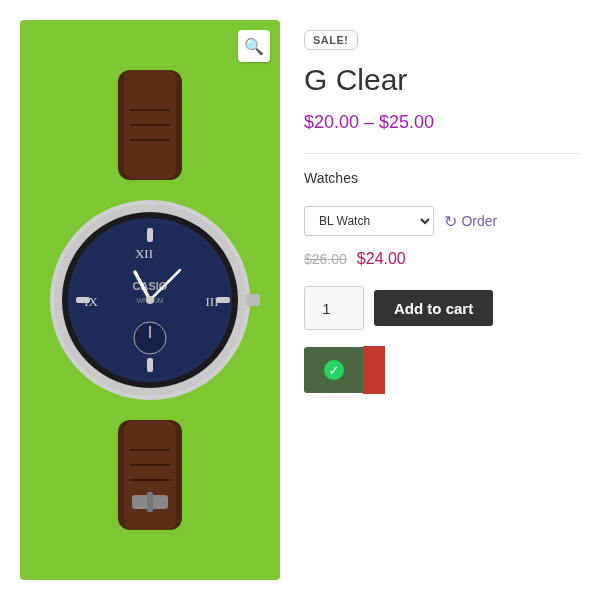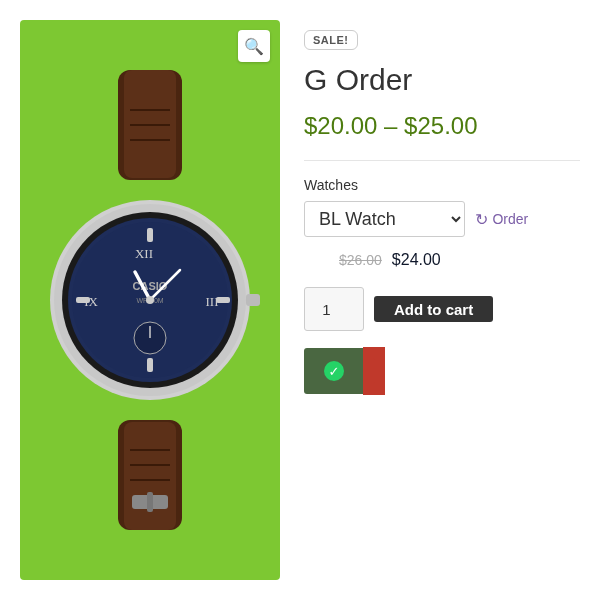--- a/index.html
+++ b/index.html
@@ -72,47 +72,47 @@
       letter-spacing: 0.5px;
     }
     .product-title {
       font-size: 30px;
       font-weight: 400;
       color: #333;
       margin-bottom: 14px;
       line-height: 1.2;
     }
     .price-range {
-      font-size: 24px;
-      color: #4d7c0f;
+      font-size: 18px;
+      color: #a21caf;
       margin-bottom: 20px;
       font-weight: 400;
     }
     .divider {
       border: none;
       border-top: 1px solid #e5e5e5;
       margin-bottom: 16px;
     }
     .variation-label {
       font-size: 14px;
       color: #333;
-      margin-bottom: 8px;
+      margin-bottom: 20px;
       font-weight: 400;
     }
     .variation-row {
       display: flex;
       align-items: center;
       gap: 10px;
       margin-bottom: 14px;
     }
     .variation-select {
       border: 1px solid #ccc;
       border-radius: 3px;
       padding: 6px 28px 6px 10px;
-      font-size: 18px;
+      font-size: 12px;
       color: #333;
       background: #fff;
       appearance: auto;
       cursor: pointer;
       min-width: 130px;
     }
     .clear-btn {
       display: flex;
       align-items: center;
       gap: 4px;
@@ -130,25 +130,24 @@
     .pricing-row {
       display: flex;
       align-items: center;
       gap: 10px;
       margin-bottom: 18px;
     }
     .price-original {
       font-size: 14px;
       color: #aaa;
       text-decoration: line-through;
-      margin-left: 35px;
     }
     .price-sale {
       font-size: 16px;
-      color: #0f172a;
+      color: #be185d;
       font-weight: 500;
     }
     .add-to-cart-row {
       display: flex;
       align-items: center;
       gap: 10px;
       margin-bottom: 16px;
     }
     .qty-input {
       width: 60px;
@@ -162,21 +161,21 @@
     }
     .add-cart-btn {
       background: #333;
       color: #fff;
       border: none;
       border-radius: 3px;
       padding: 12px 20px;
       font-size: 15px;
       font-weight: 600;
       cursor: pointer;
-      height: 26px;
+      height: 36px;
       display: flex;
       align-items: center;
     }
     .whatsapp-row {
       display: flex;
       align-items: center;
       gap: 0;
     }
     .whatsapp-btn {
       background: #4a6741;
@@ -270,21 +269,21 @@
       <line x1="90" y1="415" x2="130" y2="415" stroke="#3a1a08" stroke-width="2"></line>
       <line x1="90" y1="430" x2="130" y2="430" stroke="#3a1a08" stroke-width="2"></line>
 
       <rect x="92" y="445" width="36" height="14" rx="3" fill="#888"></rect>
       <rect x="107" y="442" width="6" height="20" rx="2" fill="#777"></rect>
     </svg>
   </div>
 
   <div class="product-details">
     <span class="sale-badge">SALE!</span>
-    <h1 class="product-title">G Order</h1>
+    <h1 class="product-title">G Clear</h1>
     <div class="price-range">$20.00 – $25.00</div>
     <hr class="divider">
     <div class="variation-label">Watches</div>
     <div class="variation-row">
       <select class="variation-select">
         <option>BL Watch</option>
         <option>G Watch</option>
         <option>Silver Watch</option>
       </select>
       <button class="clear-btn">

